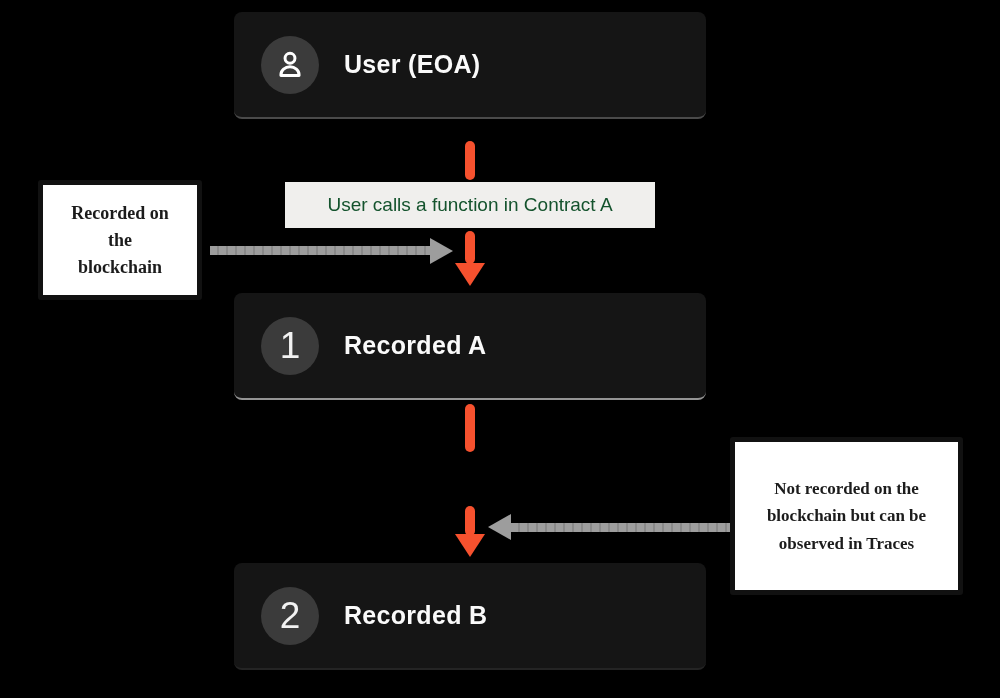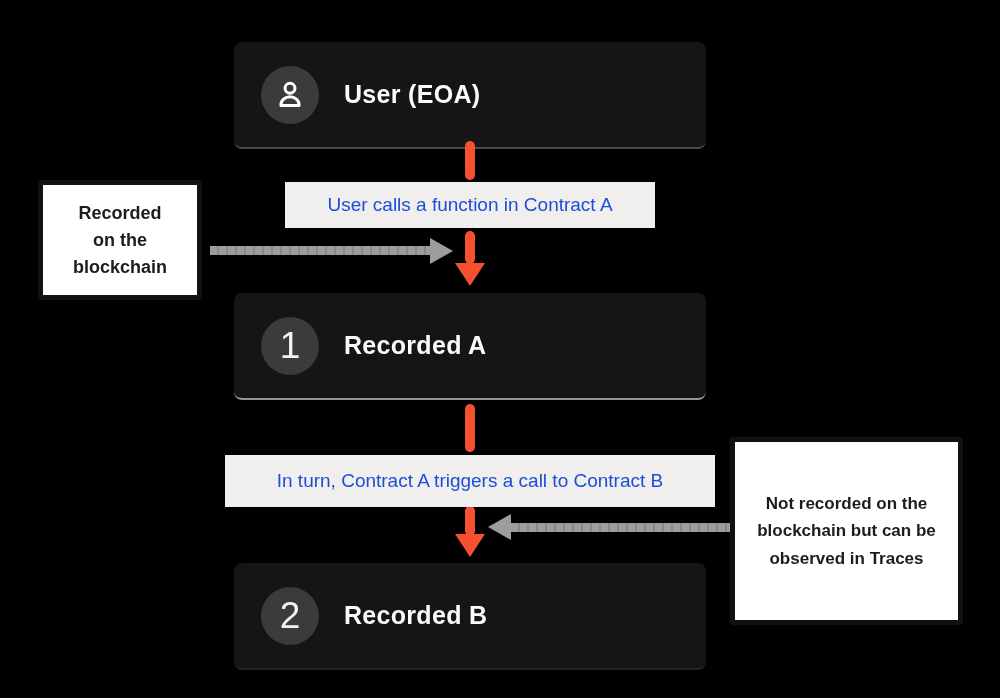--- a/index.html
+++ b/index.html
@@ -7,32 +7,32 @@
     position:relative;width:1000px;height:698px;background:#000000;
     font-family:"Liberation Sans", sans-serif;overflow:hidden;
   }
   
   .node{
     position:absolute;left:234px;width:472px;height:107px;
     background:#151515;border-radius:8px;box-sizing:border-box;
     display:flex;align-items:center;gap:25px;padding-left:27px;
     border-bottom:2px solid #3a3a3a;
   }
-  .node-user{top:42px;border-bottom-color:#4a4a4a;}
+  .node-user{top:12px;border-bottom-color:#4a4a4a;}
   .node-a{top:293px;border-bottom-color:#949494;}
   .node-b{top:563px;border-bottom-color:#242424;}
   .badge{
     width:58px;height:58px;border-radius:50%;background:#3b3b3b;flex:0 0 auto;
     display:flex;align-items:center;justify-content:center;
     color:#f2f2f2;font-size:37px;font-weight:400;
   }
   .node-title{color:#fafafa;font-size:25px;font-weight:700;letter-spacing:.3px;}
   
   .flow-label{
-    position:absolute;background:#f0efed;color:#1d4ed8;font-size:19px;
+    position:absolute;background:#f0efed;color:#14532d;font-size:19px;
     display:flex;align-items:center;justify-content:center;z-index:3;white-space:nowrap;
   }
   .flow-label-1{left:285px;top:182px;width:370px;height:46px;}
   .flow-label-2{left:225px;top:455px;width:490px;height:52px;}
   
   .oseg{position:absolute;left:465px;width:10px;background:#f6512e;border-radius:5px;z-index:1;}
   .oseg1{top:141px;height:39px;}
   .oseg2{top:231px;height:33px;}
   .oseg3{top:404px;height:48px;}
   .oseg4{top:506px;height:30px;}
@@ -51,25 +51,25 @@
   .gbar-left{left:210px;top:246px;width:221px;}
   .gbar-right{left:511px;top:523px;width:219px;}
   .ghead{position:absolute;width:0;height:0;z-index:1;
     border-top:13px solid transparent;border-bottom:13px solid transparent;}
   .ghead-right{left:430px;top:238px;border-left:23px solid #9d9d9d;}
   .ghead-left{left:488px;top:514px;border-right:23px solid #9d9d9d;}
   
   .note{
     position:absolute;background:#ffffff;border:5px solid #111111;border-radius:3px;
     box-sizing:border-box;display:flex;align-items:center;justify-content:center;
-    text-align:center;color:#1c1c1c;font-weight:700;z-index:2;
+    text-align:center;color:#1c1c1c;font-weight:700;z-index:2;font-family:Liberation Serif, serif;
   }
   .note-left{left:38px;top:180px;width:164px;height:120px;font-size:18px;line-height:1.5;}
   .note-left .note-text{width:104px;}
-  .note-right{left:730px;top:437px;width:233px;height:188px;font-size:17px;line-height:1.6;}
+  .note-right{left:730px;top:437px;width:233px;height:158px;font-size:17px;line-height:1.6;}
   .note-right .note-text{width:202px;}
   
   .person-svg{display:block;}
 </style>
 </head>
 <body>
 
 <div class="stage">
 
   <div class="node node-user">
@@ -92,21 +92,20 @@
   </div>
   <div class="gbar gbar-left"></div>
   <div class="ghead ghead-right"></div>
 
   <div class="node node-a">
     <div class="badge">1</div>
     <div class="node-title">Recorded A</div>
   </div>
 
   <div class="oseg oseg3"></div>
-  <div class="flow-label flow-label-2">In turn, Contract A triggers a call to Contract B</div>
   <div class="oseg oseg4"></div>
   <div class="ohead ohead2"></div>
 
   <div class="note note-right">
     <div class="note-text">Not recorded on the blockchain but can be observed in Traces</div>
   </div>
   <div class="gbar gbar-right"></div>
   <div class="ghead ghead-left"></div>
 
   <div class="node node-b">

